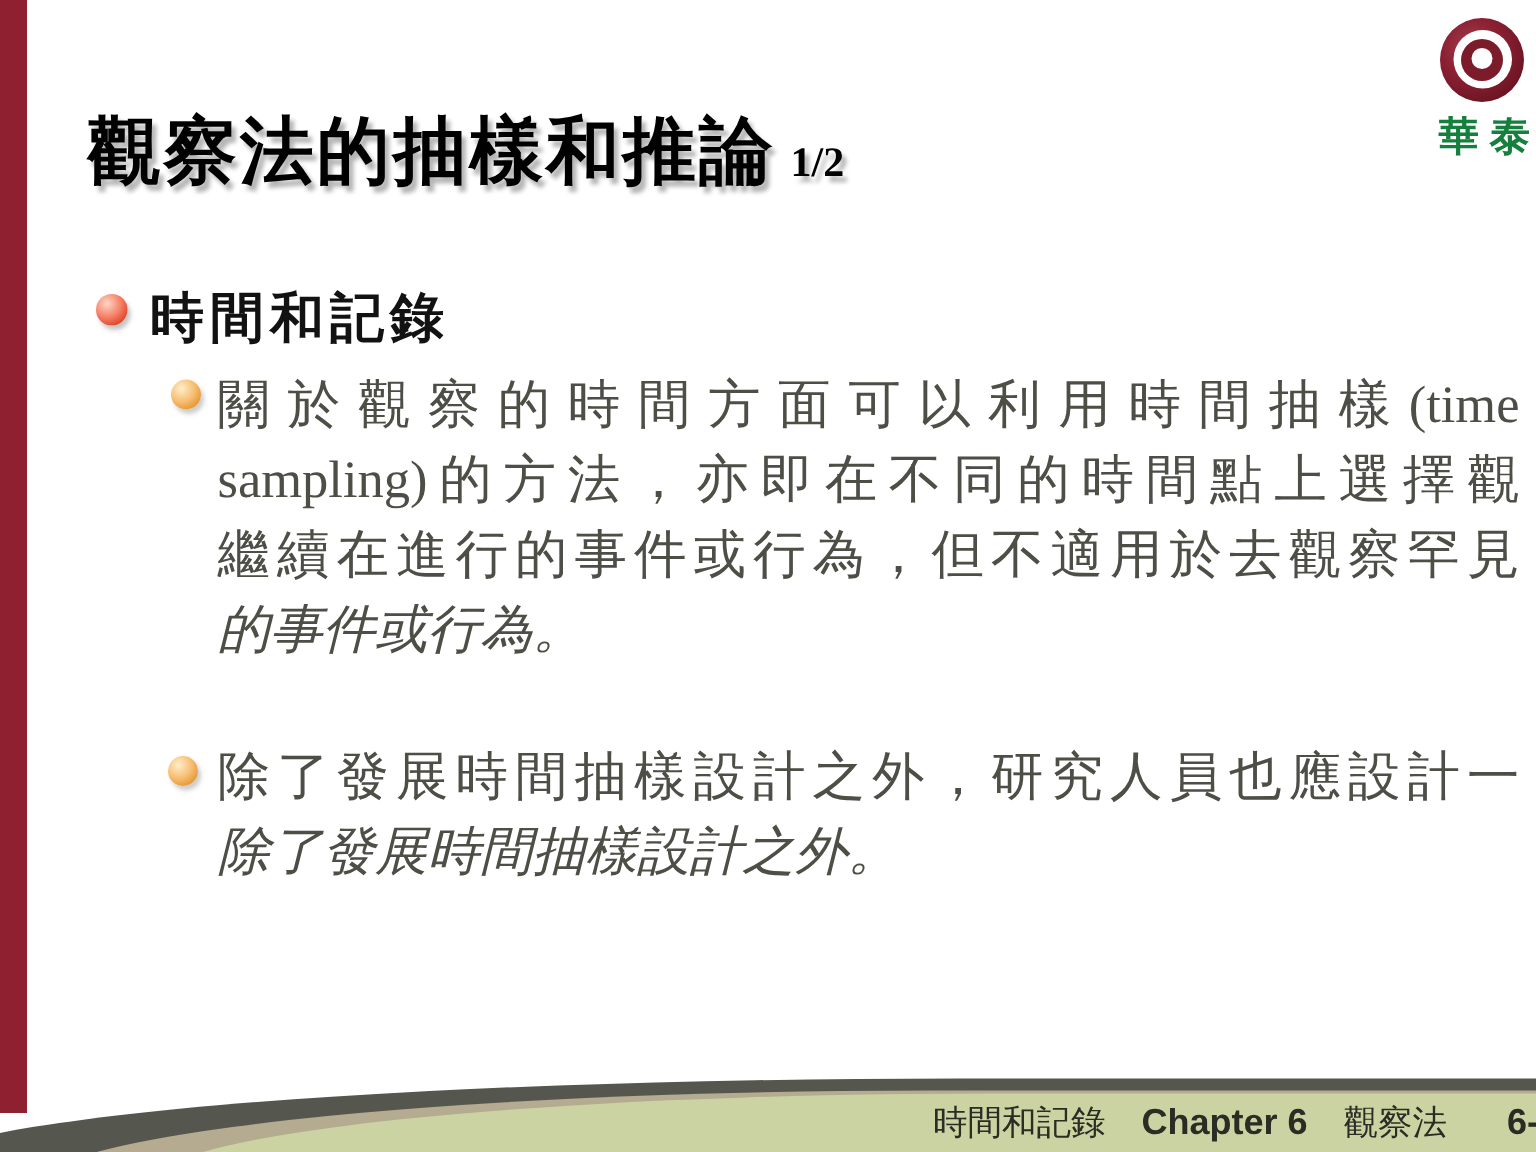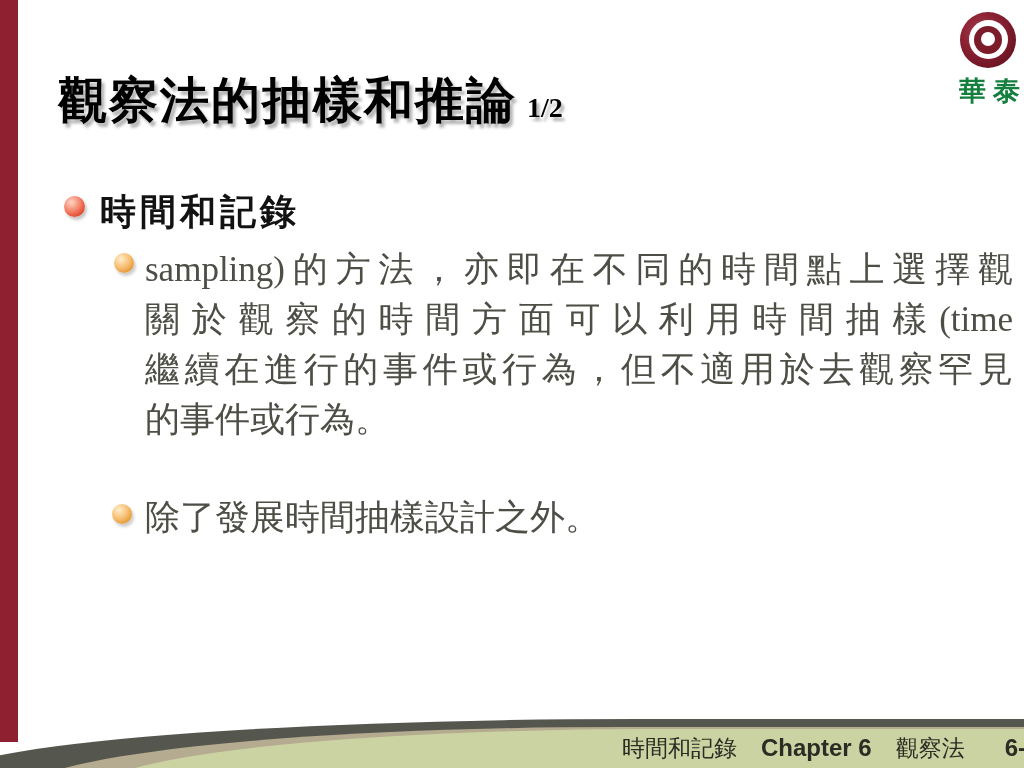--- a/index.html
+++ b/index.html
@@ -37,21 +37,21 @@
   .sphere.l2.a { left:114px; top:253px; }
   .sphere.l2.b { left:112px; top:504px; }
 
   
   .heading { position:absolute; left:100px; top:188px; font-size:36px; font-weight:bold;
              letter-spacing:4px; color:#121212; white-space:nowrap; }
   .para { position:absolute; left:145px; width:868px; color:#4d4e46; font-size:35px; }
   .para.a { top:245px; }
   .para.b { top:493px; }
   .line { height:50px; line-height:50px; text-align:justify; text-align-last:justify; white-space:nowrap; }
-  .line.short { text-align-last:left; }
+  .line.short { text-align-last:left;font-style:italic; }
 
   
   .band { position:absolute; }
   .band.gray  { left:-60px; top:719px; width:1900px; height:120px; background:#55564e;
                 border-radius:700px 0 0 0 / 61px 0 0 0; }
   .band.tan   { left:20px;  top:727px; width:1850px; height:110px; background:#b4ab90;
                 border-radius:600px 0 0 0 / 66px 0 0 0; }
   .band.green { left:100px; top:729px; width:1800px; height:100px; background:#ccd3a2;
                 border-radius:560px 0 0 0 / 60px 0 0 0; }
 
@@ -80,28 +80,29 @@
 
   <div class="title">
     <span>觀察法的抽樣和推論</span><span class="pg">1/2</span>
   </div>
 
   <span class="sphere l1"></span>
   <div class="heading">時間和記錄</div>
 
   <span class="sphere l2 a"></span>
   <div class="para a">
+    <div class="line">關於觀察的時間方面可以利用時間抽樣(time</div>
     <div class="line">sampling)的方法，亦即在不同的時間點上選擇觀</div>
-    <div class="line">關於觀察的時間方面可以利用時間抽樣(time</div>
     <div class="line">繼續在進行的事件或行為，但不適用於去觀察罕見</div>
     <div class="line short">的事件或行為。</div>
   </div>
 
   <span class="sphere l2 b"></span>
   <div class="para b">
+    <div class="line">除了發展時間抽樣設計之外，研究人員也應設計一</div>
     <div class="line short">除了發展時間抽樣設計之外。</div>
   </div>
 
   <div class="band gray"></div>
   <div class="band tan"></div>
   <div class="band green"></div>
 
   <div class="footer-row">
     <span>時間和記錄</span>
     <span class="latin">Chapter 6</span>

